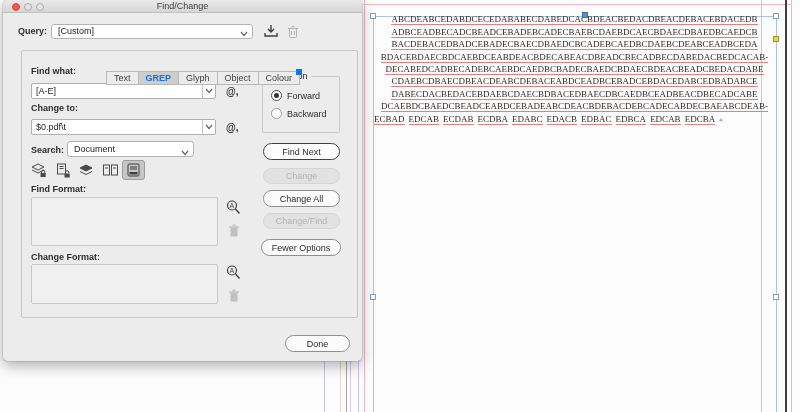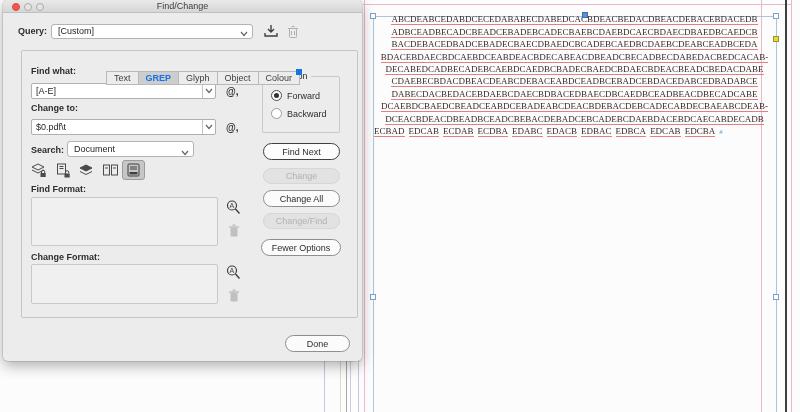--- a/index.html
+++ b/index.html
@@ -221,21 +221,21 @@
       <span class="perm-word">CBADE</span>
       <span class="perm-word">CBAED</span>
       <span class="perm-word">CBDAE</span>
       <span class="perm-word">CBDEA</span>
       <span class="perm-word">CBEAD</span>
       <span class="perm-word">CBEDA</span>
       <span class="perm-word">CDABE</span>
     </div>
     <div class="perm-line">
       <span class="perm-word">CDAEB</span>
-      <span class="perm-word">ECBDA</span>
+      <span class="perm-word">CDBAE</span>
       <span class="perm-word">CDBEA</span>
       <span class="perm-word">CDEAB</span>
       <span class="perm-word">CDEBA</span>
       <span class="perm-word">CEABD</span>
       <span class="perm-word">CEADB</span>
       <span class="perm-word">CEBAD</span>
       <span class="perm-word">CEBDA</span>
       <span class="perm-word">CEDAB</span>
       <span class="perm-word">CEDBA</span>
       <span class="perm-word">DABCE</span>
@@ -262,35 +262,20 @@
       <span class="perm-word">DCEBA</span>
       <span class="perm-word">DEABC</span>
       <span class="perm-word">DEACB</span>
       <span class="perm-word">DEBAC</span>
       <span class="perm-word">DEBCA</span>
       <span class="perm-word">DECAB</span>
       <span class="perm-word">DECBA</span>
       <span class="perm-word">EABCD</span>
       <span class="perm-word">EAB-</span>
     </div>
-    <div class="perm-line">
-      <span class="perm-word">DC</span>
-      <span class="perm-word">EACBD</span>
-      <span class="perm-word">EACDB</span>
-      <span class="perm-word">EADBC</span>
-      <span class="perm-word">EADCB</span>
-      <span class="perm-word">EBACD</span>
-      <span class="perm-word">EBADC</span>
-      <span class="perm-word">EBCAD</span>
-      <span class="perm-word">EBCDA</span>
-      <span class="perm-word">EBDAC</span>
-      <span class="perm-word">EBDCA</span>
-      <span class="perm-word">ECABD</span>
-      <span class="perm-word">ECADB</span>
-    </div>
     <div class="perm-line last">
       <span class="perm-word">ECBAD</span>
       <span class="perm-word">EDCAB</span>
       <span class="perm-word">ECDAB</span>
       <span class="perm-word">ECDBA</span>
       <span class="perm-word">EDABC</span>
       <span class="perm-word">EDACB</span>
       <span class="perm-word">EDBAC</span>
       <span class="perm-word">EDBCA</span>
       <span class="perm-word">EDCAB</span>

